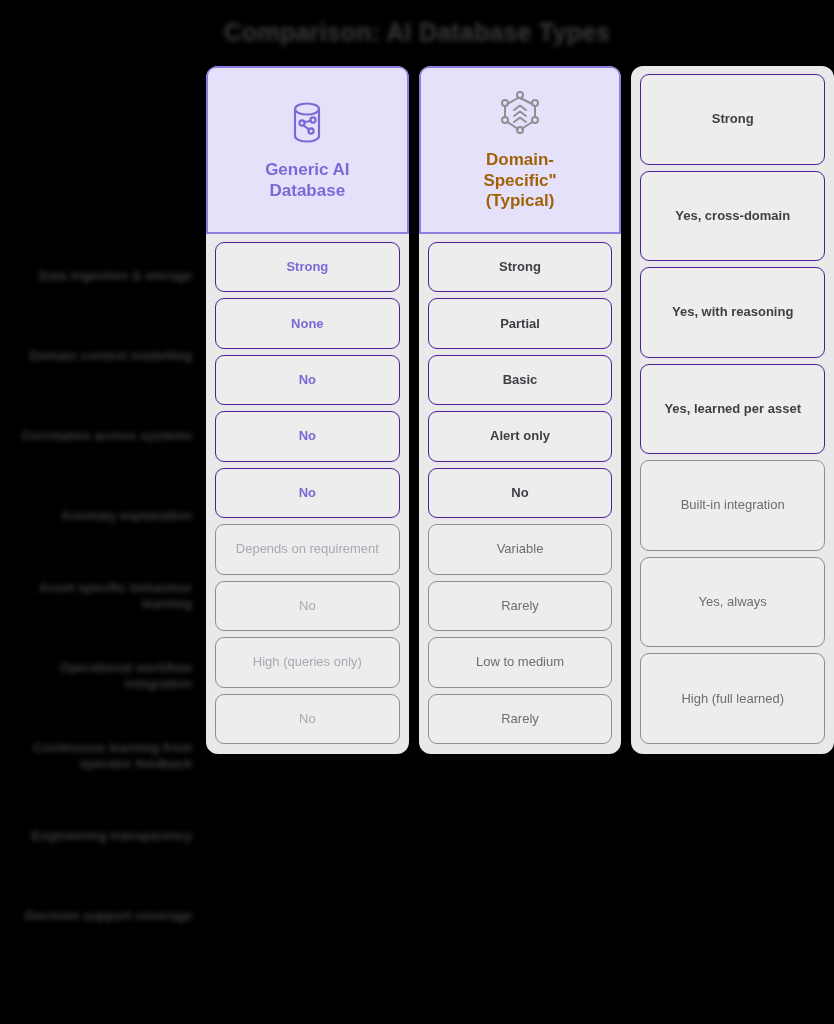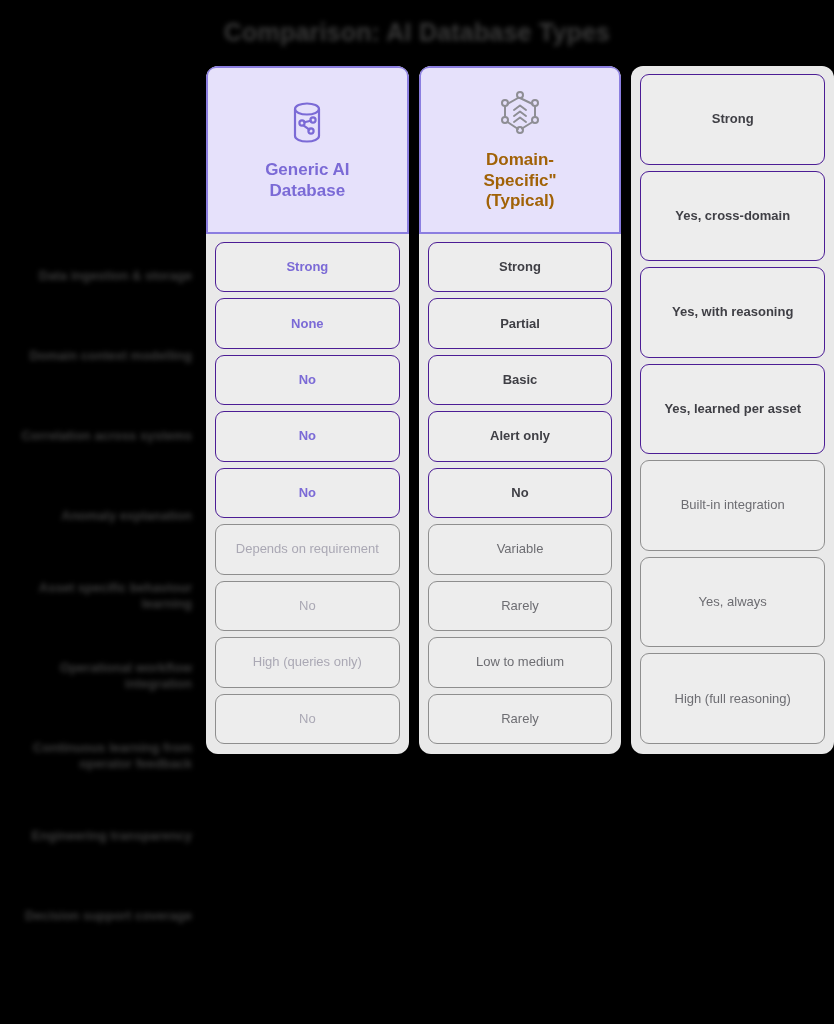--- a/index.html
+++ b/index.html
@@ -212,18 +212,18 @@
         </div>
       </div>
       <div class="col">
         <div class="col-body">
           <div class="cell">Strong</div>
           <div class="cell">Yes, cross-domain</div>
           <div class="cell">Yes, with reasoning</div>
           <div class="cell">Yes, learned per asset</div>
           <div class="cell soft">Built-in integration</div>
           <div class="cell soft">Yes, always</div>
-          <div class="cell soft">High (full reasoning)</div>
+          <div class="cell soft">High (full learned)</div>
         </div>
       </div>
     </div>
 
 </div>
 
 </body></html>

